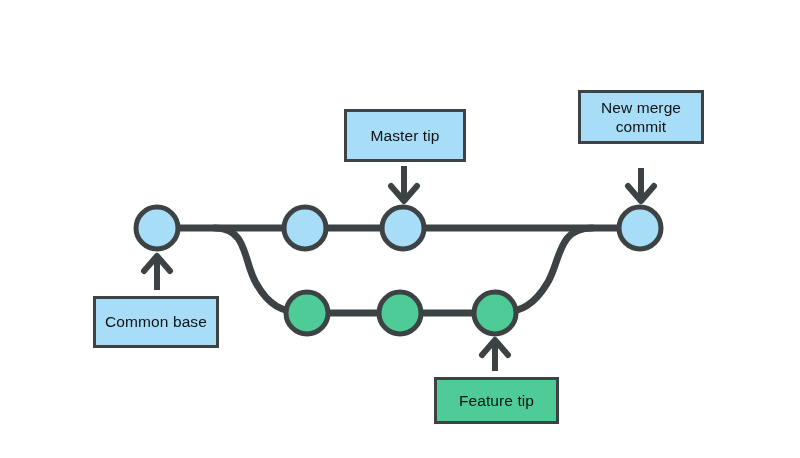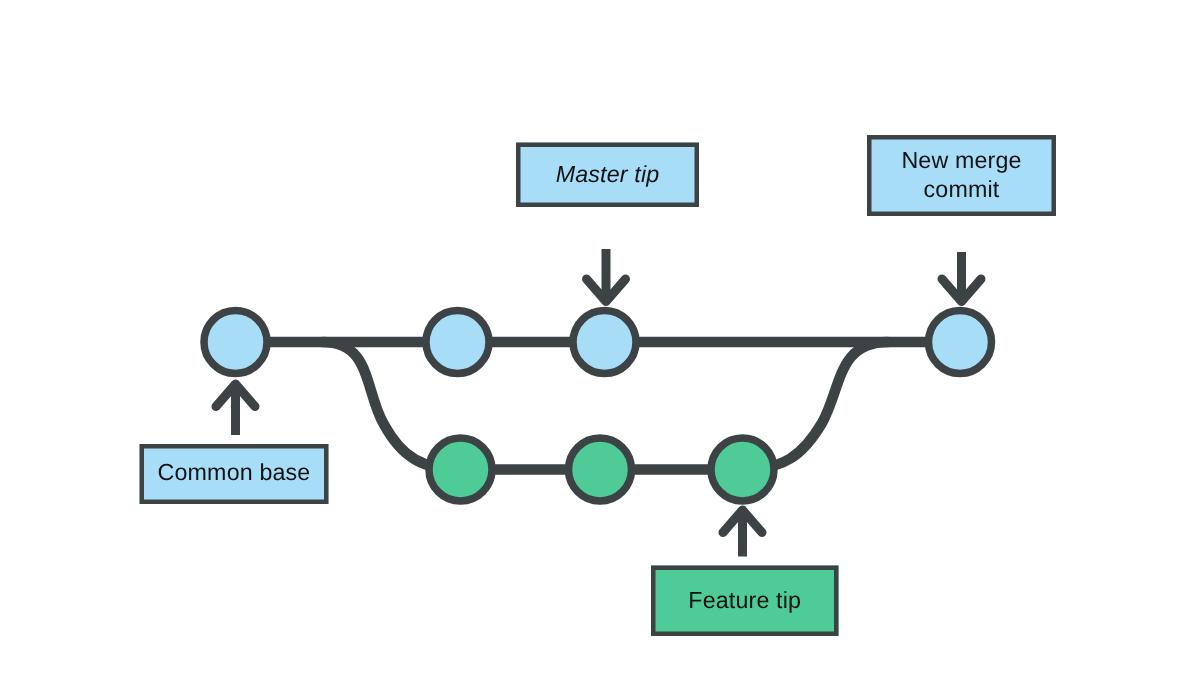--- a/index.html
+++ b/index.html
@@ -35,36 +35,35 @@
     text-align: center;
     color: #101214;
     font-size: 15.5px;
     line-height: 1.25;
     letter-spacing: 0.1px;
     white-space: pre-line;
     user-select: none;
   }
   .box-master-tip {
     left: 344px;
-    top: 95px;
+    top: 109px;
     width: 122px;
-    height: 43px;
-    font-style: italic;
+    height: 53px;
   }
   .box-new-merge {
     left: 578px;
     top: 90px;
     width: 126px;
     height: 54px;
   }
   .box-common-base {
     left: 93px;
     top: 296px;
     width: 126px;
-    height: 40px;
+    height: 52px;
   }
   .box-feature-tip {
     left: 434px;
     top: 377px;
     width: 125px;
     height: 47px;
   }
 </style>
 </head>
 <body>

